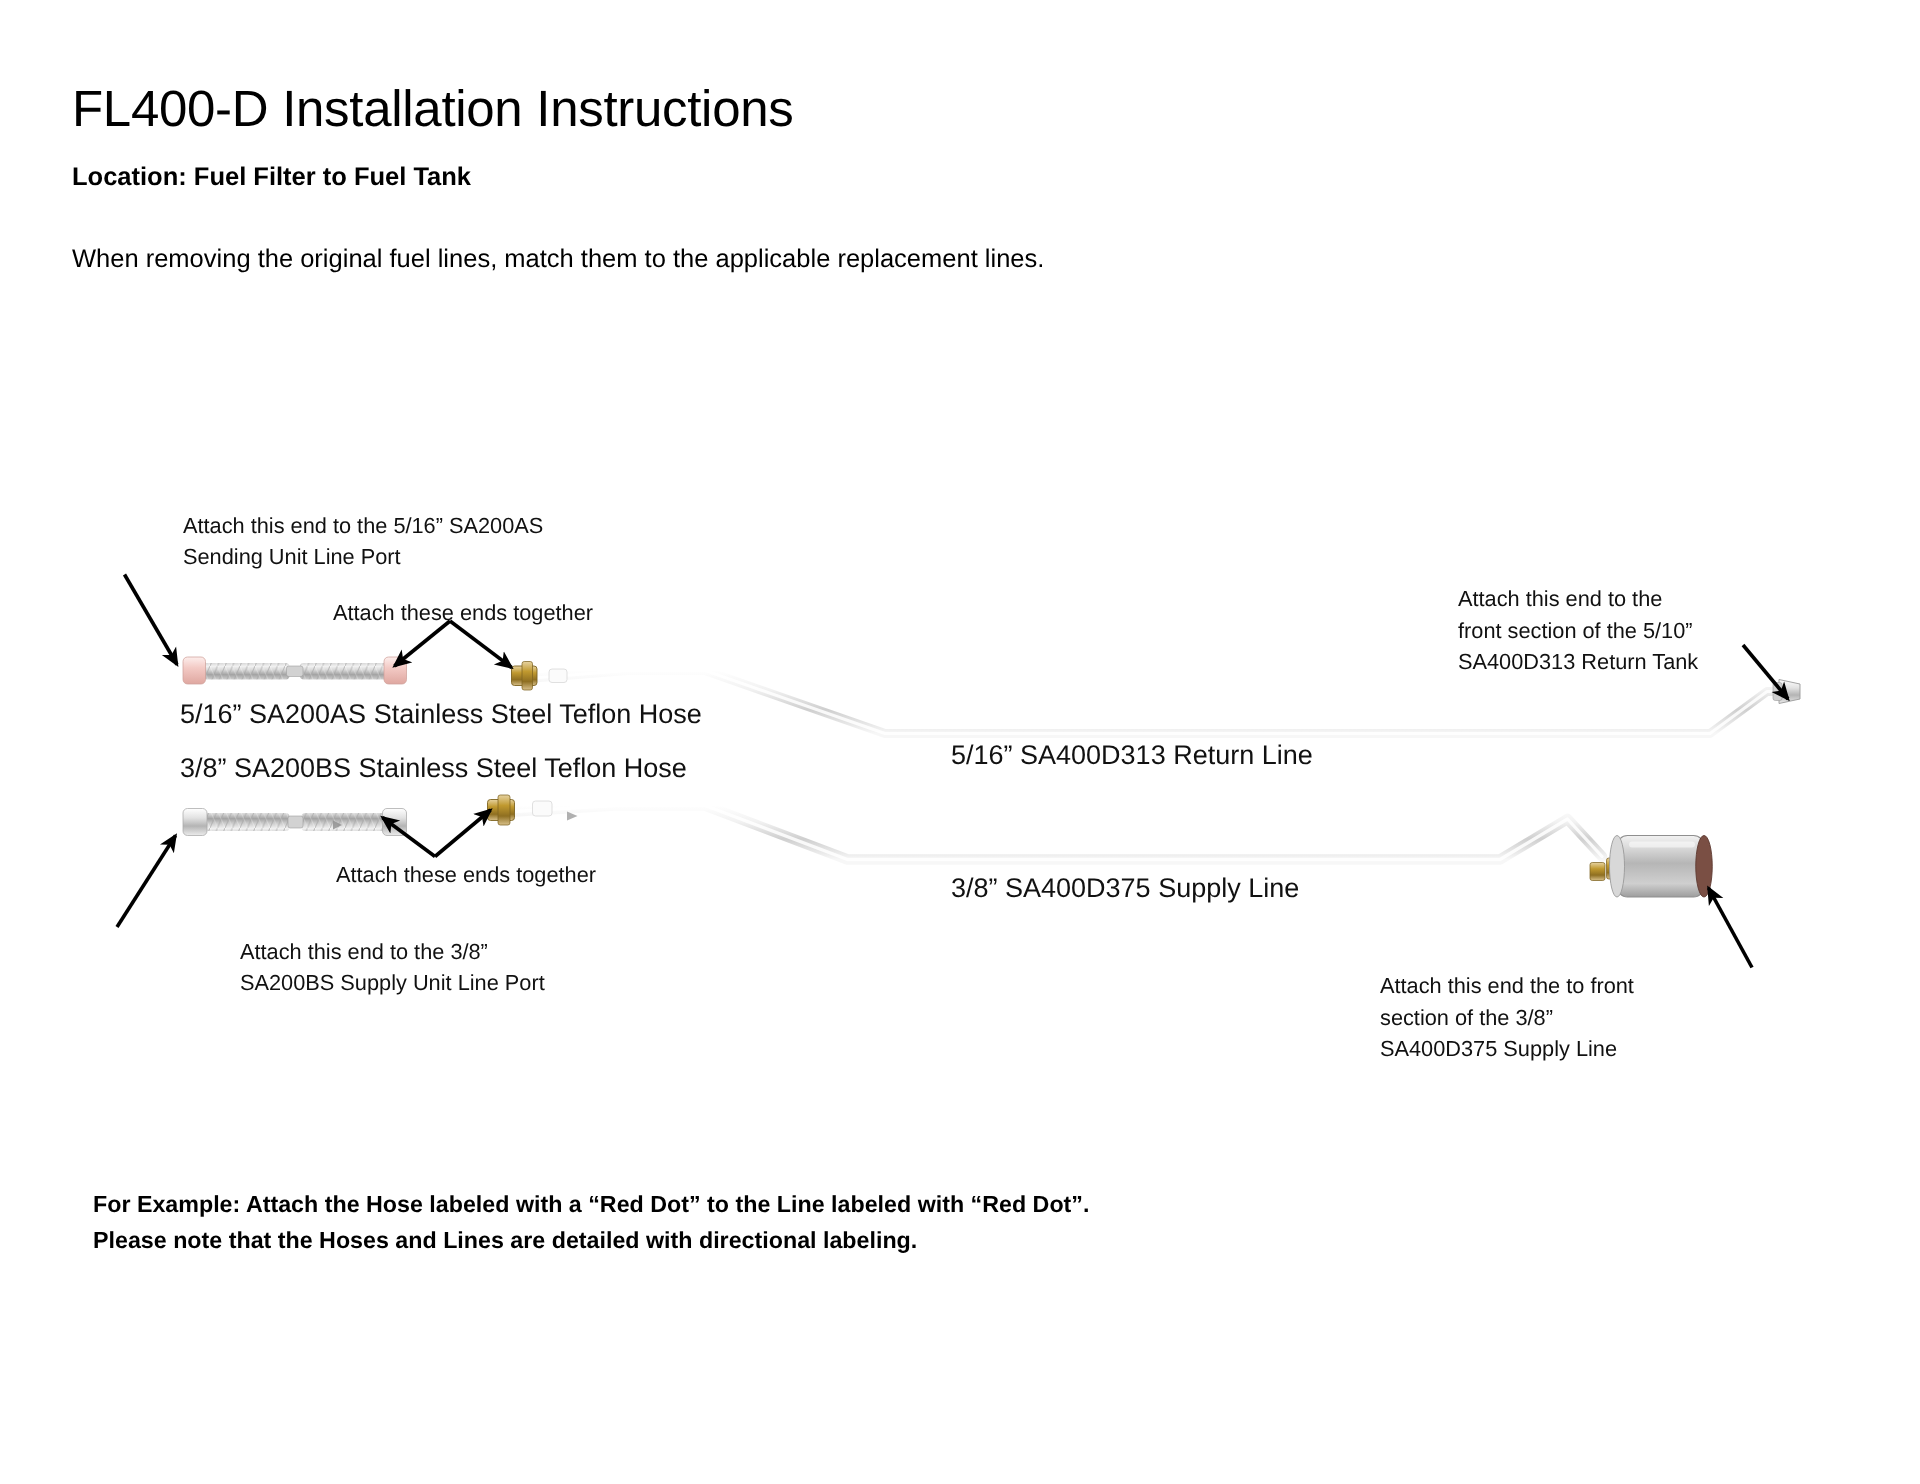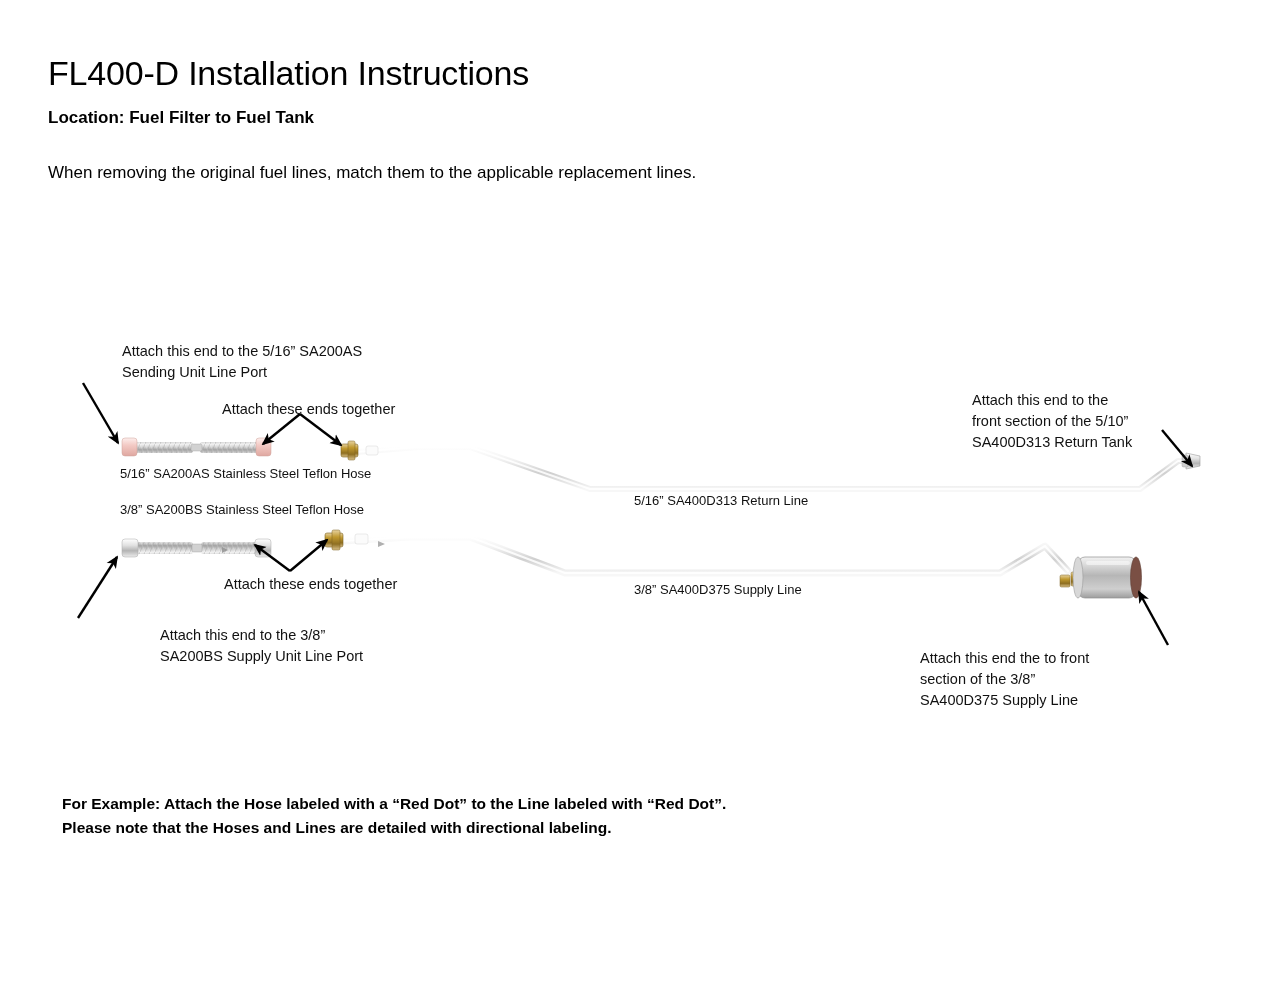--- a/index.html
+++ b/index.html
@@ -64,21 +64,21 @@
     position: absolute;
     font-size: 14.5px;
     line-height: 21px;
     color: #111;
     white-space: nowrap;
   }
   .callout div { white-space: nowrap; }
 
   .part-label {
     position: absolute;
-    font-size: 13px;
+    font-size: 18px;
     color: #111;
     white-space: nowrap;
   }
 
   
   #callout-upper-left  { left: 122px; top: 341px; }
   #callout-upper-mid   { left: 222px; top: 399px; }
   #callout-upper-right { left: 972px; top: 371px; margin-top: 19px; }
   #callout-lower-mid   { left: 224px; top: 574px; }
   #callout-lower-left  { left: 120px; top: 625px; margin-left: 40px; }

